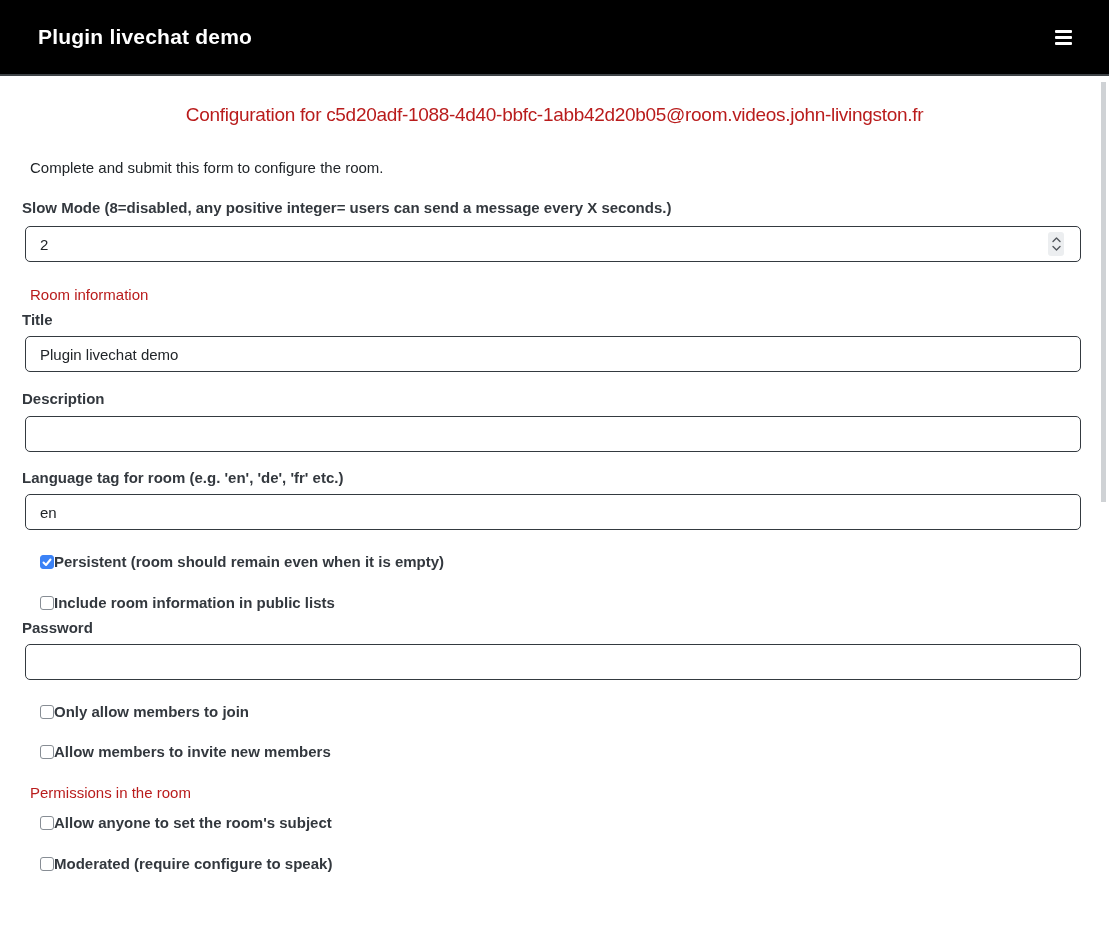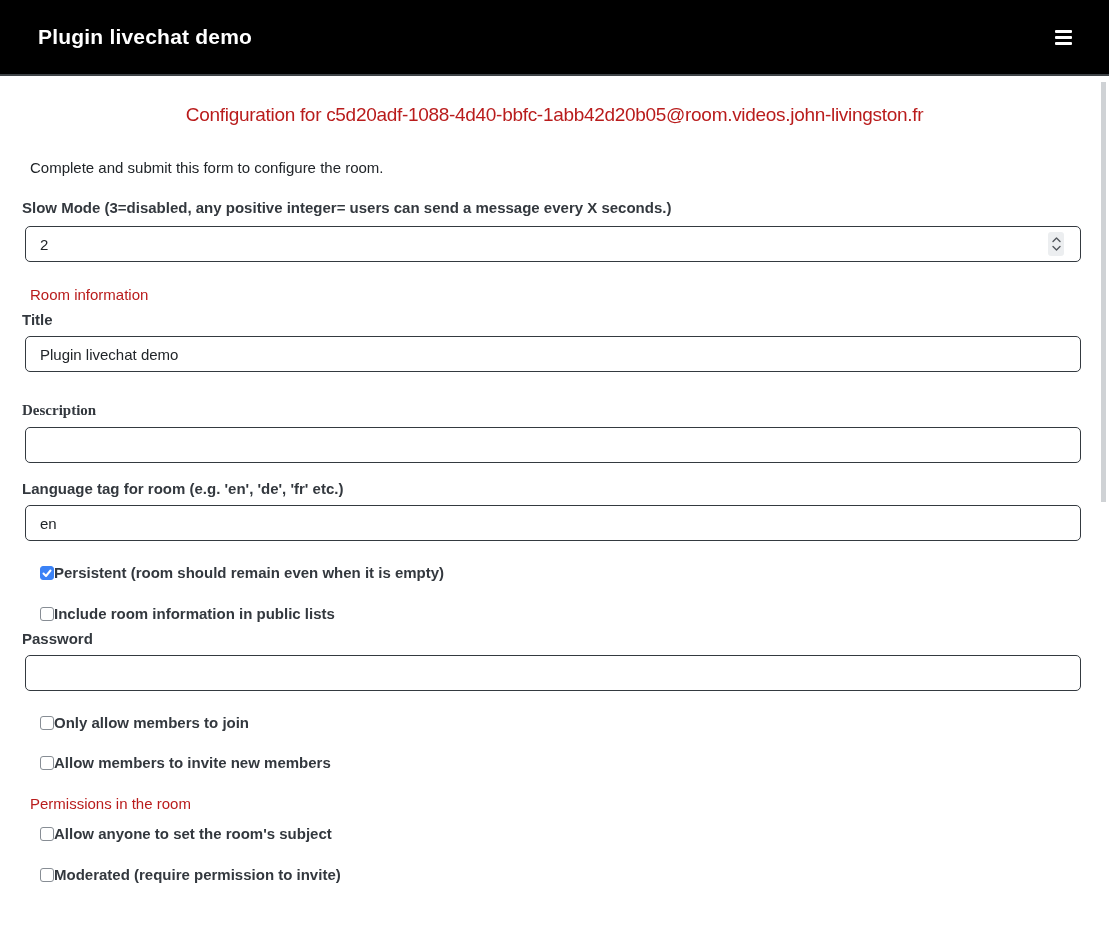--- a/index.html
+++ b/index.html
@@ -119,21 +119,21 @@
     color: #33383e;
     line-height: 18px;
   }
 
   
   .mt7  { margin-top: 7px; }
   .mt8  { margin-top: 8px; }
   .mt9  { margin-top: 9px; }
   .mt12 { margin-top: 12px; }
   .mt17 { margin-top: 17px; }
-  .mt18 { margin-top: 29px; font-family: Liberation Serif, serif; }
+  .mt18 { margin-top: 18px; }
   .mt22 { margin-top: 22px; }
   .mt23 { margin-top: 23px; }
   .mt24 { margin-top: 24px; }
 
   
   .scrollbar-thumb {
     position: absolute;
     right: 3px; top: 82px;
     width: 5px; height: 420px;
     background: #cfd2d5;
@@ -151,21 +151,21 @@
         <i></i>
       </span>
   </button>
 </header>
 
 <main>
   <h1 class="page-title">Configuration for c5d20adf-1088-4d40-bbfc-1abb42d20b05@room.videos.john-livingston.fr</h1>
 
   <p class="instructions">Complete and submit this form to configure the room.</p>
 
-  <label class="field-label mt23">Slow Mode (3=disabled, any positive integer= users can send a message every X seconds.)</label>
+  <label class="field-label mt23">Slow Mode (8=disabled, any positive integer= users can send a message every X seconds.)</label>
   <div class="input-wrap mt9">
     <input class="text-input" type="text" value="2" style="">
     <div class="spinner">
       <svg width="9" height="6" viewBox="0 0 9 6">
           <polyline points="1,4.5 4.5,1 8,4.5" fill="none" stroke="#52575c" stroke-width="1.4" stroke-linecap="round" stroke-linejoin="round"></polyline>
         </svg>
       <svg width="9" height="6" viewBox="0 0 9 6">
           <polyline points="1,1.5 4.5,5 8,1.5" fill="none" stroke="#52575c" stroke-width="1.4" stroke-linecap="round" stroke-linejoin="round"></polyline>
         </svg>
     </div>
@@ -222,17 +222,17 @@
     <span class="checkbox">
       
     </span>
     <label class="cb-label">Allow anyone to set the room's subject</label>
   </div>
 
   <div class="cb-row mt23">
     <span class="checkbox">
       
     </span>
-    <label class="cb-label">Moderated (require permission to invite)</label>
+    <label class="cb-label">Moderated (require configure to speak)</label>
   </div>
 </main>
 
 <div class="scrollbar-thumb"></div>
 
 </body></html>

